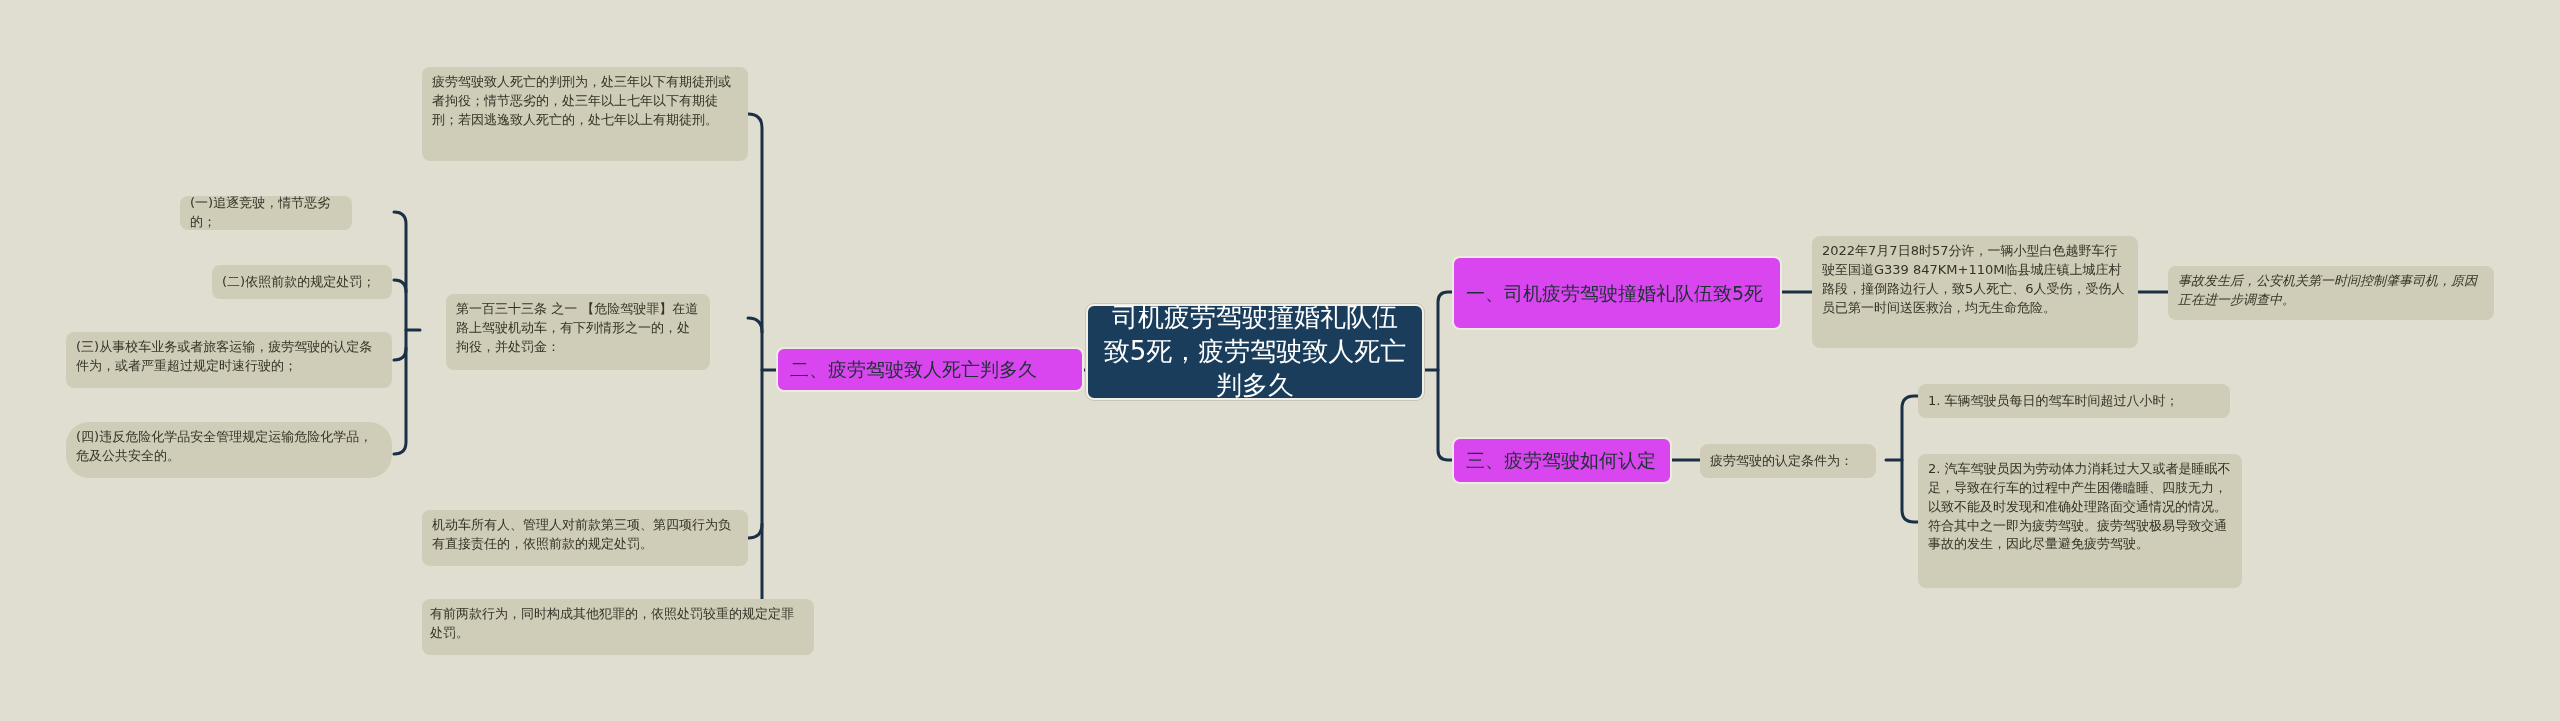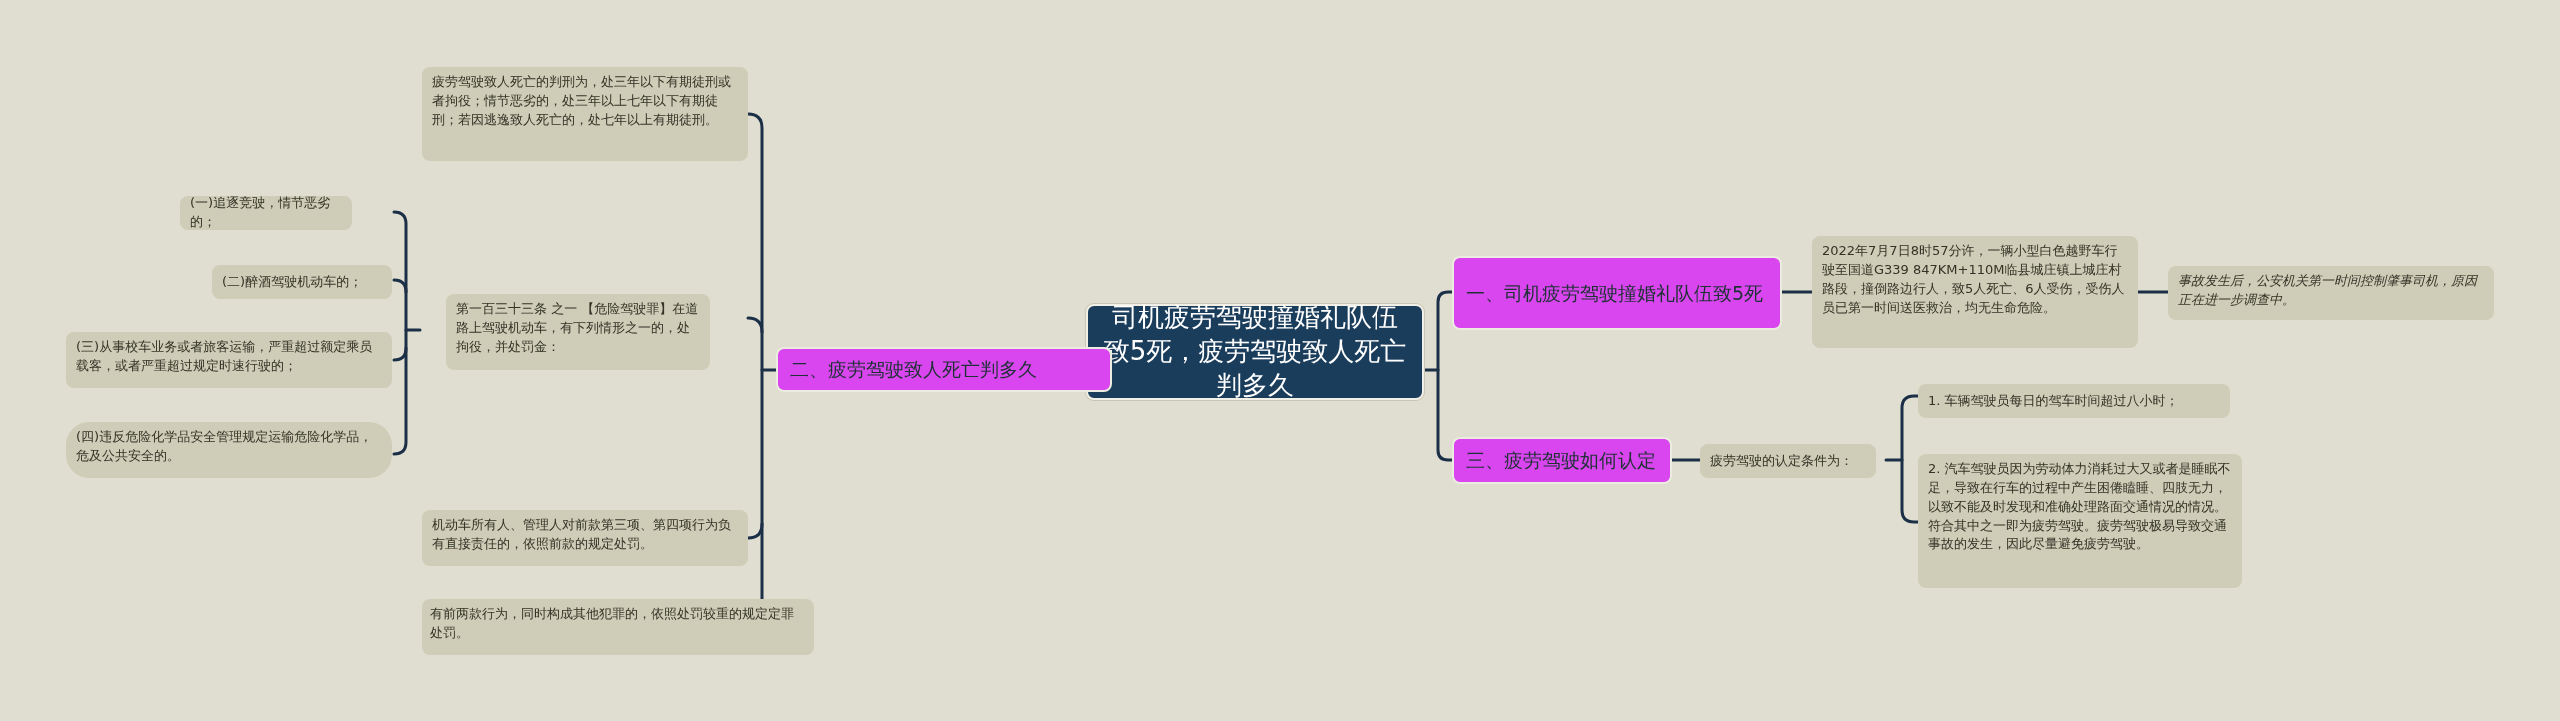--- a/index.html
+++ b/index.html
@@ -75,40 +75,40 @@
 <div class="node leaf" style="left:1700px; top:444px; width:176px; height:34px; display:flex; align-items:center;">
   <span>疲劳驾驶的认定条件为：</span>
 </div>
 <div class="node leaf" style="left:1918px; top:384px; width:312px; height:34px; display:flex; align-items:center;">
   <span>1. 车辆驾驶员每日的驾车时间超过八小时；</span>
 </div>
 <div class="node leaf" style="left:1918px; top:454px; width:324px; height:134px;">
   <span>2. 汽车驾驶员因为劳动体力消耗过大又或者是睡眠不足，导致在行车的过程中产生困倦瞌睡、四肢无力，以致不能及时发现和准确处理路面交通情况的情况。符合其中之一即为疲劳驾驶。疲劳驾驶极易导致交通事故的发生，因此尽量避免疲劳驾驶。</span>
 </div>
 
-<div class="node l1" style="left:776px; top:347px; width:336px; height:45px;">
+<div class="node l1" style="left:776px; top:347px; width:308px; height:45px;">
   <span>二、疲劳驾驶致人死亡判多久</span>
 </div>
 <div class="node leaf" style="left:422px; top:67px; width:326px; height:94px;">
   <span>疲劳驾驶致人死亡的判刑为，处三年以下有期徒刑或者拘役；情节恶劣的，处三年以上七年以下有期徒刑；若因逃逸致人死亡的，处七年以上有期徒刑。</span>
 </div>
 <div class="node leaf" style="left:422px; top:294px; width:264px; height:76px;margin-left:24px;">
   <span>第一百三十三条 之一 【危险驾驶罪】在道路上驾驶机动车，有下列情形之一的，处拘役，并处罚金：</span>
 </div>
 <div class="node leaf" style="left:422px; top:510px; width:326px; height:56px;">
   <span>机动车所有人、管理人对前款第三项、第四项行为负有直接责任的，依照前款的规定处罚。</span>
 </div>
 <div class="node leaf" style="left:422px; top:599px; width:392px; height:56px;padding-left:8px;">
   <span>有前两款行为，同时构成其他犯罪的，依照处罚较重的规定定罪处罚。</span>
 </div>
 
 <div class="node leaf" style="left:180px; top:196px; width:172px; height:34px; display:flex; align-items:center;">
   <span>(一)追逐竞驶，情节恶劣的；</span>
 </div>
 <div class="node leaf" style="left:212px; top:265px; width:180px; height:34px; display:flex; align-items:center;">
-  <span>(二)醉酒驾驶机动车的；</span>
+  <span>(二)依照前款的规定处罚；</span>
 </div>
 <div class="node leaf" style="left:66px; top:332px; width:326px; height:56px;">
-  <span>(三)从事校车业务或者旅客运输，严重超过额定乘员载客，或者严重超过规定时速行驶的；</span>
+  <span>(三)从事校车业务或者旅客运输，疲劳驾驶的认定条件为，或者严重超过规定时速行驶的；</span>
 </div>
 <div class="node leaf" style="left:66px; top:422px; width:326px; height:56px;border-radius:23px;">
   <span>(四)违反危险化学品安全管理规定运输危险化学品，危及公共安全的。</span>
 </div>
 
 </body></html>

